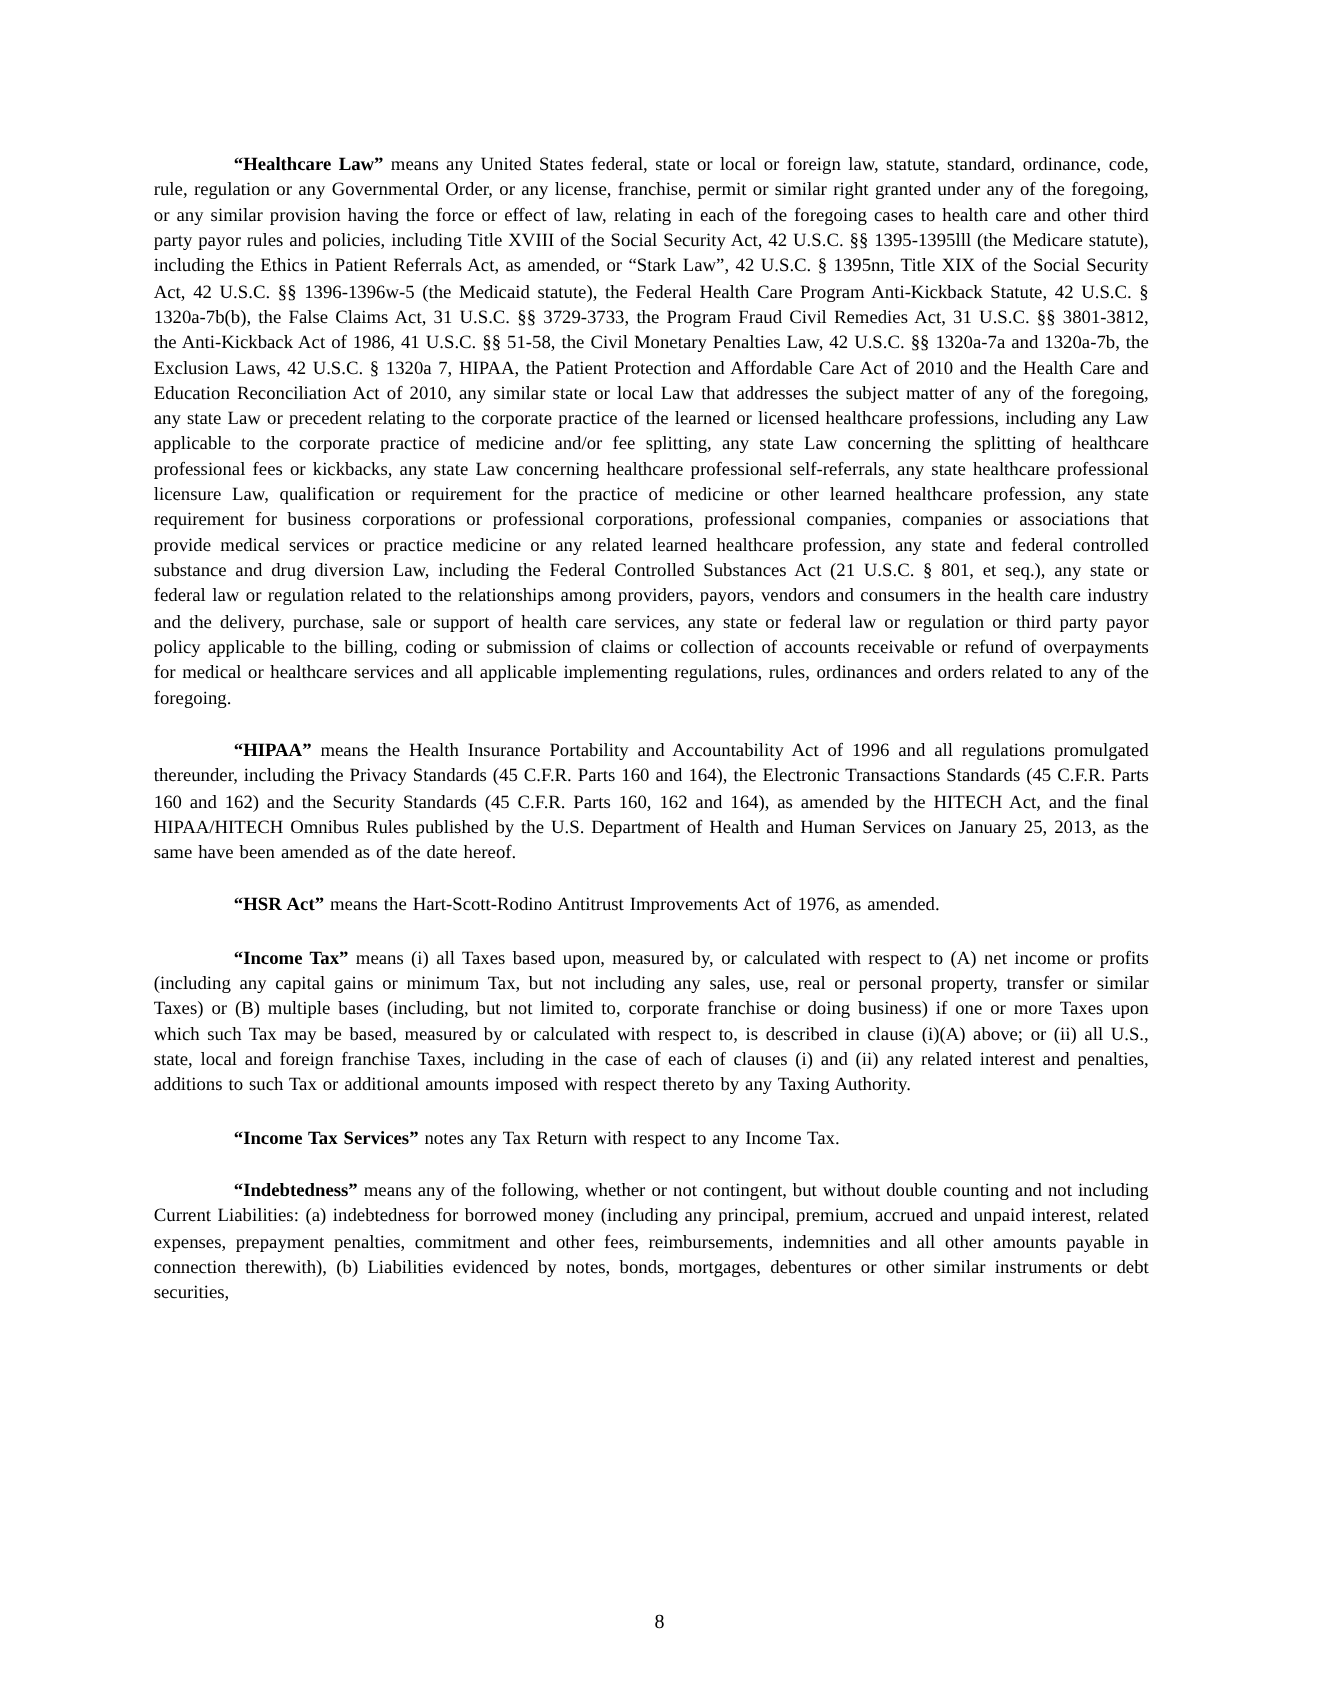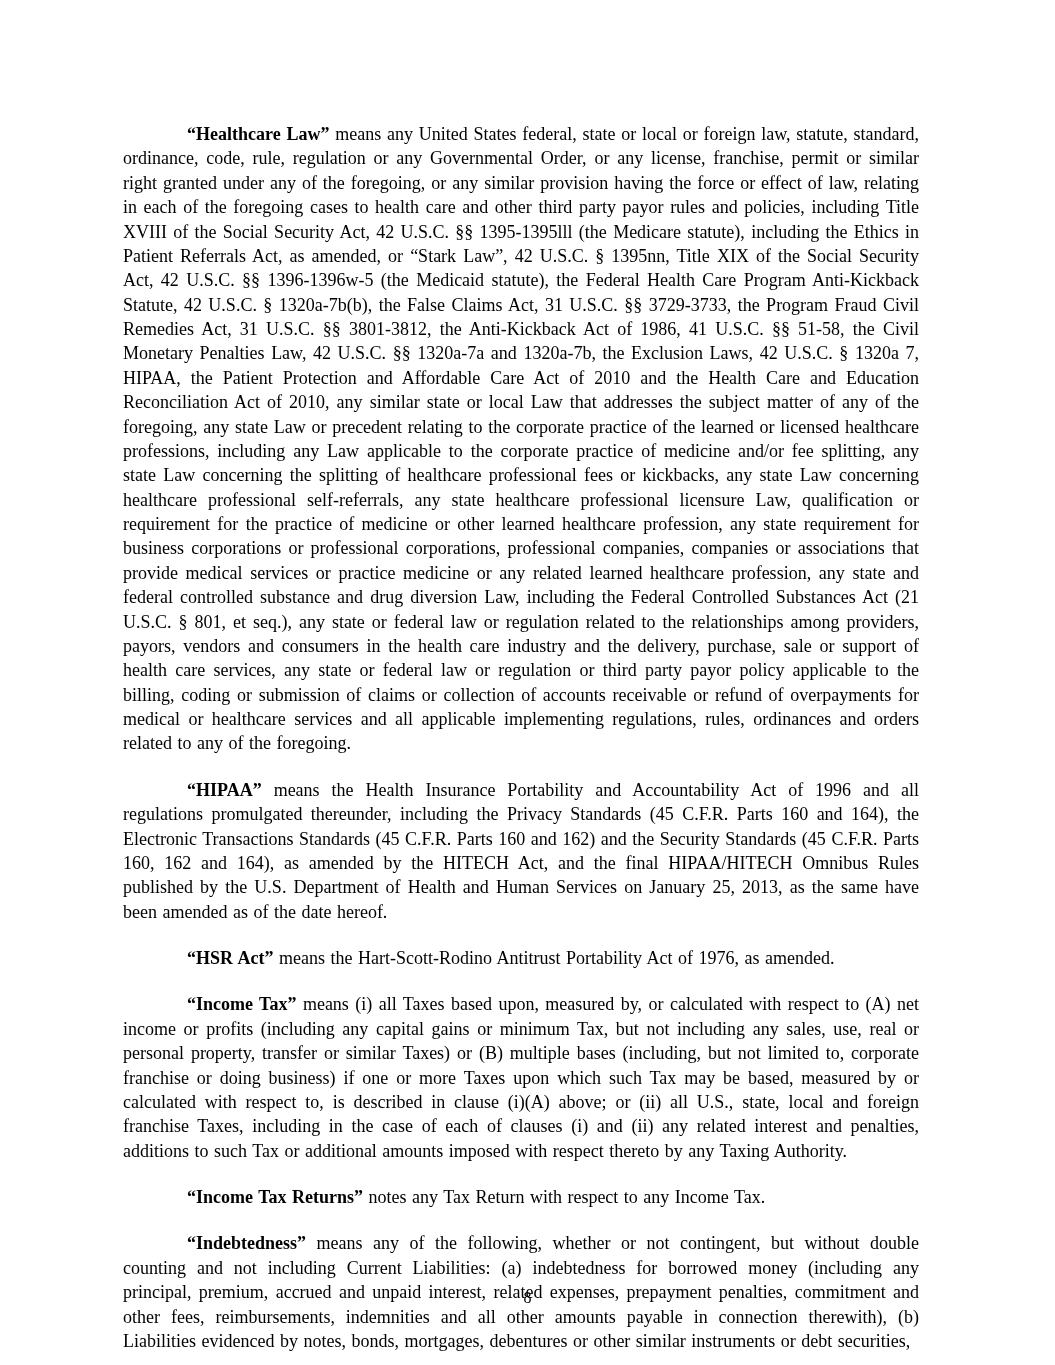--- a/index.html
+++ b/index.html
@@ -19,21 +19,21 @@
     top: 0;
     left: 0;
     width: 1055px;
     height: 1365px;
     box-sizing: border-box;
     padding: 122px 120px 0 123px;
     background: #ffffff;
   }
   .doc-body p {
     margin: 0 16px 22px 0;
-    font-size: 18px;
+    font-size: 15px;
     line-height: 1.355;
     text-align: justify;
     text-indent: 64px;
     word-spacing: 1px;
   }
   .doc-body p .term {
     font-weight: bold;
   }
   .page-number {
     position: absolute;
@@ -47,24 +47,24 @@
 </head>
 <body>
 
 <div class="page">
   <div class="doc-body">
 
     <p><span class="term">“Healthcare Law”</span><span> means any United States federal, state or local or foreign law, statute, standard, ordinance, code, rule, regulation or any Governmental Order, or any license, franchise, permit or similar right granted under any of the foregoing, or any similar provision having the force or effect of law, relating in each of the foregoing cases to health care and other third party payor rules and policies, including Title XVIII of the Social Security Act, 42 U.S.C. §§ 1395-1395lll (the Medicare statute), including the Ethics in Patient Referrals Act, as amended, or “Stark Law”, 42 U.S.C. § 1395nn, Title XIX of the Social Security Act, 42 U.S.C. §§ 1396-1396w-5 (the Medicaid statute), the Federal Health Care Program Anti-Kickback Statute, 42 U.S.C. § 1320a-7b(b), the False Claims Act, 31 U.S.C. §§ 3729-3733, the Program Fraud Civil Remedies Act, 31 U.S.C. §§ 3801-3812, the Anti-Kickback Act of 1986, 41 U.S.C. §§ 51-58, the Civil Monetary Penalties Law, 42 U.S.C. §§ 1320a-7a and 1320a-7b, the Exclusion Laws, 42 U.S.C. § 1320a 7, HIPAA, the Patient Protection and Affordable Care Act of 2010 and the Health Care and Education Reconciliation Act of 2010, any similar state or local Law that addresses the subject matter of any of the foregoing, any state Law or precedent relating to the corporate practice of the learned or licensed healthcare professions, including any Law applicable to the corporate practice of medicine and/or fee splitting, any state Law concerning the splitting of healthcare professional fees or kickbacks, any state Law concerning healthcare professional self-referrals, any state healthcare professional licensure Law, qualification or requirement for the practice of medicine or other learned healthcare profession, any state requirement for business corporations or professional corporations, professional companies, companies or associations that provide medical services or practice medicine or any related learned healthcare profession, any state and federal controlled substance and drug diversion Law, including the Federal Controlled Substances Act (21 U.S.C. § 801, et seq.), any state or federal law or regulation related to the relationships among providers, payors, vendors and consumers in the health care industry and the delivery, purchase, sale or support of health care services, any state or federal law or regulation or third party payor policy applicable to the billing, coding or submission of claims or collection of accounts receivable or refund of overpayments for medical or healthcare services and all applicable implementing regulations, rules, ordinances and orders related to any of the foregoing.</span></p>
 
     <p><span class="term">“HIPAA”</span><span> means the Health Insurance Portability and Accountability Act of 1996 and all regulations promulgated thereunder, including the Privacy Standards (45 C.F.R. Parts 160 and 164), the Electronic Transactions Standards (45 C.F.R. Parts 160 and 162) and the Security Standards (45 C.F.R. Parts 160, 162 and 164), as amended by the HITECH Act, and the final HIPAA/HITECH Omnibus Rules published by the U.S. Department of Health and Human Services on January 25, 2013, as the same have been amended as of the date hereof.</span></p>
 
-    <p><span class="term">“HSR Act”</span><span> means the Hart-Scott-Rodino Antitrust Portability Act of 1976, as amended.</span></p>
+    <p><span class="term">“HSR Act”</span><span> means the Hart-Scott-Rodino Antitrust Improvements Act of 1976, as amended.</span></p>
 
     <p><span class="term">“Income Tax”</span><span> means (i) all Taxes based upon, measured by, or calculated with respect to (A) net income or profits (including any capital gains or minimum Tax, but not including any sales, use, real or personal property, transfer or similar Taxes) or (B) multiple bases (including, but not limited to, corporate franchise or doing business) if one or more Taxes upon which such Tax may be based, measured by or calculated with respect to, is described in clause (i)(A) above; or (ii) all U.S., state, local and foreign franchise Taxes, including in the case of each of clauses (i) and (ii) any related interest and penalties, additions to such Tax or additional amounts imposed with respect thereto by any Taxing Authority.</span></p>
 
-    <p><span class="term">“Income Tax Returns”</span><span> notes any Tax Return with respect to any Income Tax.</span></p>
+    <p><span class="term">“Income Tax Services”</span><span> notes any Tax Return with respect to any Income Tax.</span></p>
 
     <p><span class="term">“Indebtedness”</span><span> means any of the following, whether or not contingent, but without double counting and not including Current Liabilities:  (a) indebtedness for borrowed money (including any principal, premium, accrued and unpaid interest, related expenses, prepayment penalties, commitment and other fees, reimbursements, indemnities and all other amounts payable in connection therewith), (b) Liabilities evidenced by notes, bonds, mortgages, debentures or other similar instruments or debt securities,</span></p>
 
   </div>
 
   <div class="page-number">8</div>
 </div>
 
 </body></html>

